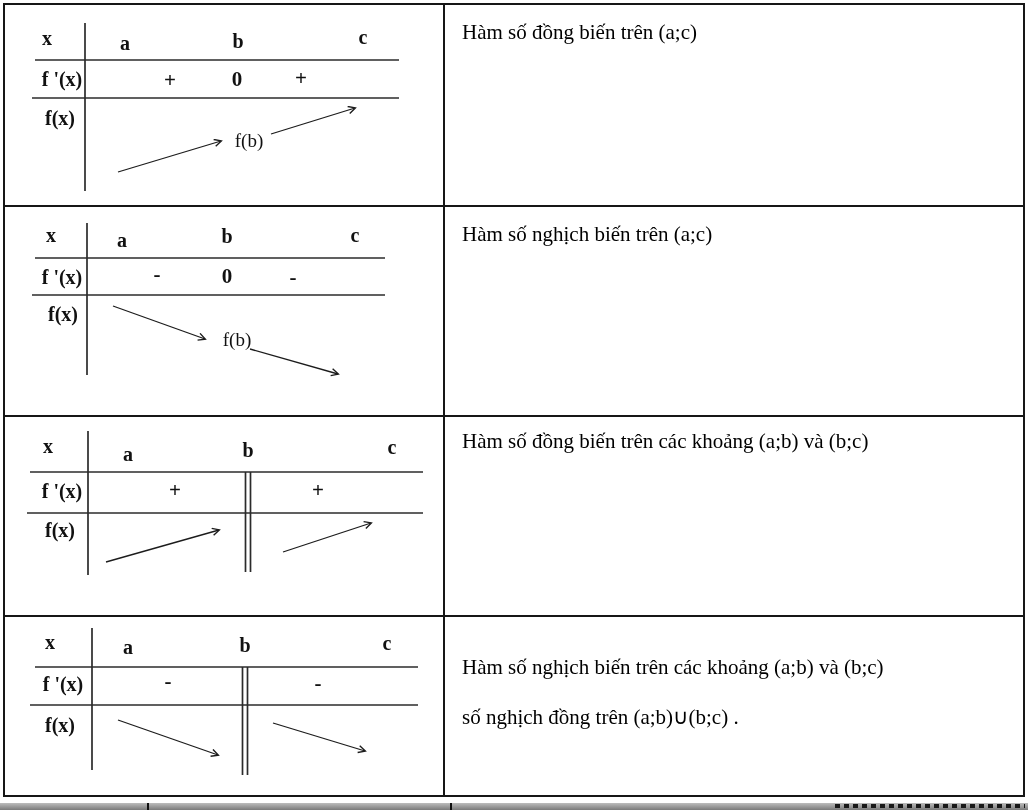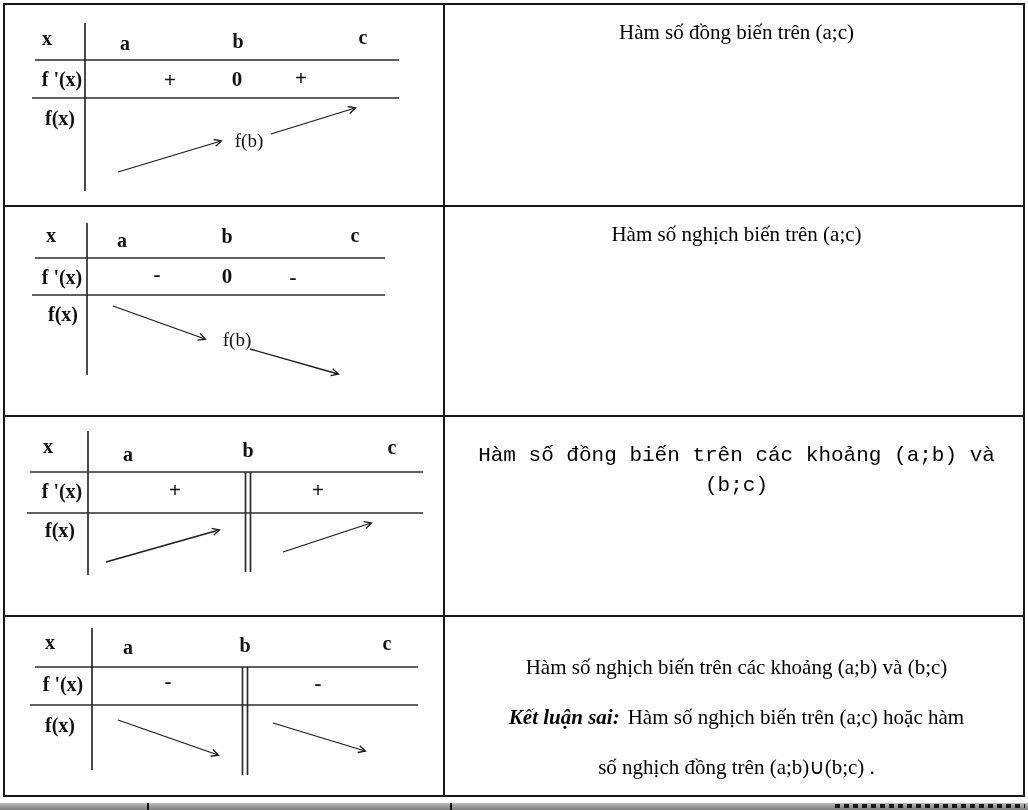--- a/index.html
+++ b/index.html
@@ -3,21 +3,21 @@
 <meta charset="utf-8">
 <style>
   html,body{margin:0;padding:0;background:#fff;}
   .page{position:relative;width:1028px;height:810px;background:#ffffff;overflow:hidden;
         font-family:"Liberation Serif", serif;color:#000;}
   .doc-table{position:absolute;left:3px;top:3px;width:1022px;height:794px;
              border:2px solid #161616;box-sizing:border-box;background:#fff;}
   .trow{position:absolute;left:0;width:100%;display:flex;box-sizing:border-box;}
   .trow.bordered{border-top:2px solid #161616;}
   .cell-left{width:440px;flex:0 0 440px;border-right:2px solid #161616;box-sizing:border-box;position:relative;}
-  .cell-right{flex:1;padding:12px 12px 0 17px;font-size:21px;line-height:30px;box-sizing:border-box;text-align:center;}
+  .cell-right{flex:1;padding:12px 12px 0 17px;font-size:21px;line-height:30px;box-sizing:border-box;}
   .cell-right p{margin:0 0 23px 0;}
   .kls{font-weight:bold;font-style:italic;margin-right:8px;}
   svg{display:block;}
   svg text{font-family:"Liberation Serif", serif;fill:#111;}
   .lbl{font-size:20px;font-weight:bold;}
   .sgn{font-size:21px;font-weight:bold;}
   .fb{font-size:19px;}
   .tline{stroke:#2b2b2b;stroke-width:1.7;}
   .aline{stroke:#1c1c1c;stroke-width:1.3;fill:none;}
   .strip{position:absolute;left:0;top:803px;width:1028px;height:7px;
@@ -104,21 +104,21 @@
           <text class="lbl" x="243" y="40" text-anchor="middle">b</text>
           <text class="lbl" x="387" y="37" text-anchor="middle">c</text>
           <text class="lbl" x="57" y="81" text-anchor="middle">f '(x)</text>
           <text class="sgn" x="170" y="80" text-anchor="middle">+</text>
           <text class="sgn" x="313" y="80" text-anchor="middle">+</text>
           <text class="lbl" x="55" y="120" text-anchor="middle">f(x)</text>
           <line class="aline" x1="101" y1="145" x2="214" y2="113" marker-end="url(#ah)"></line>
           <line class="aline" x1="278" y1="135" x2="366" y2="106" marker-end="url(#ah)"></line>
         </svg>
       </div>
-      <div class="cell-right" style="padding-top:24px;font-family:Liberation Mono, monospace;">
+      <div class="cell-right" style="padding-top:9px;">
         <p>Hàm số đồng biến trên các khoảng (a;b) và (b;c)</p>
       </div>
     </div>
 
     <div class="trow bordered" style="top:610px;height:180px;">
       <div class="cell-left">
         <svg width="438" height="178" viewBox="0 0 438 178">
           <line class="tline" x1="87" y1="11" x2="87" y2="153"></line>
           <line class="tline" x1="30" y1="50" x2="413" y2="50"></line>
           <line class="tline" x1="237.5" y1="50" x2="237.5" y2="158"></line>
@@ -131,21 +131,20 @@
           <text class="lbl" x="58" y="74" text-anchor="middle">f '(x)</text>
           <text class="sgn" x="163" y="71" text-anchor="middle">-</text>
           <text class="sgn" x="313" y="73" text-anchor="middle">-</text>
           <text class="lbl" x="55" y="115" text-anchor="middle">f(x)</text>
           <line class="aline" x1="113" y1="103" x2="213" y2="138" marker-end="url(#ah)"></line>
           <line class="aline" x1="268" y1="106" x2="360" y2="134" marker-end="url(#ah)"></line>
         </svg>
       </div>
       <div class="cell-right" style="padding-top:8px;margin-top:27px;">
         <p style="margin-bottom:20px;">Hàm số nghịch biến trên các khoảng (a;b) và (b;c)</p>
-        <p style="margin-bottom:20px;"><span class="kls">Kết luận sai:</span><span>Hàm số nghịch biến trên (a;c) hoặc hàm</span></p>
         <p>số nghịch đồng trên (a;b)∪(b;c) .</p>
       </div>
     </div>
 
   </div>
 
   <div class="strip">
     <div class="strip-tick" style="left:147px;"></div>
     <div class="strip-tick" style="left:450px;"></div>
     <div class="strip-dashes"></div>

